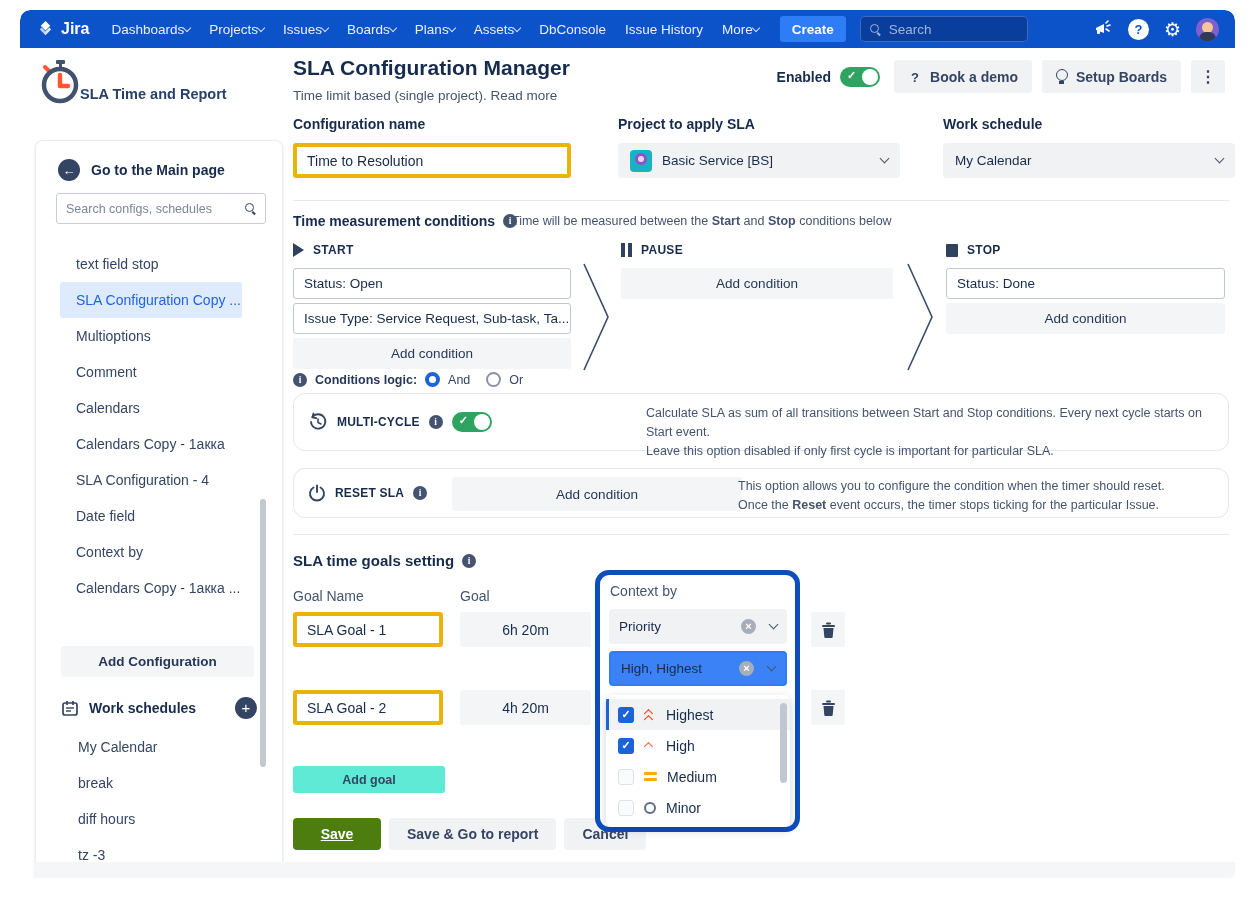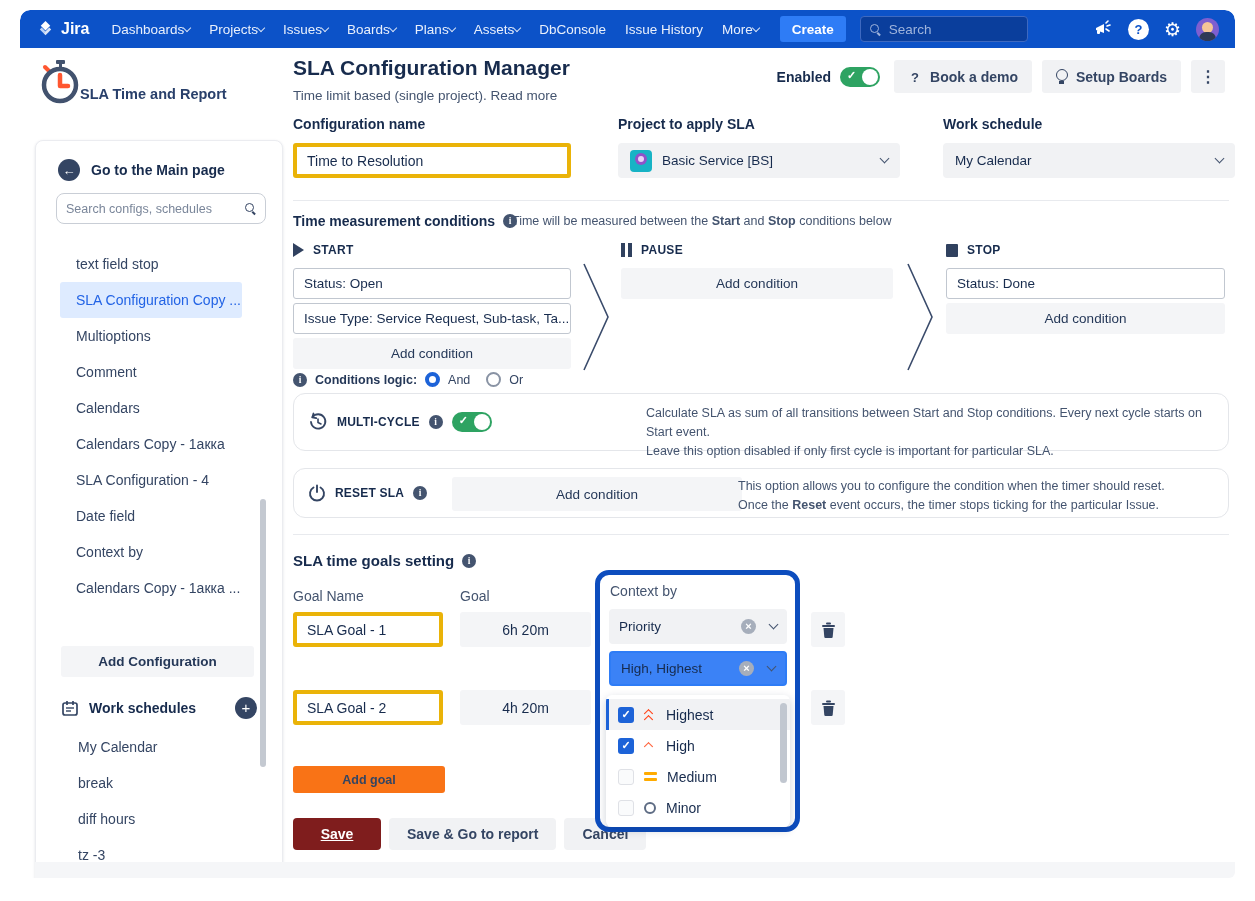--- a/index.html
+++ b/index.html
@@ -32,21 +32,21 @@
 
   
   .sidebar { position:absolute; left:0; top:38px; width:270px; bottom:0; background:#fff; }
   .app-logo { position:absolute; left:18px; top:10px; width:230px; height:50px; }
   .app-logo .logo-title { position:absolute; left:42px; top:28px; font-weight:bold; font-size:14.5px; color:#29406B; }
   .side-card { position:absolute; left:15px; top:92px; width:248px; height:748px; background:#fff; border:1px solid #EBECF0; border-radius:8px; box-shadow:0 1px 3px rgba(9,30,66,.12); }
   .back-row { position:absolute; left:22px; top:18px; display:flex; align-items:center; gap:11px; cursor:pointer; }
   .back-circle { width:22px; height:22px; border-radius:50%; background:#344563; color:#fff; display:flex; align-items:center; justify-content:center; font-size:13px; }
   .back-circle::after { content:"←"; }
   .back-label { font-weight:bold; font-size:14px; color:#172B4D; }
-  .side-search { position:absolute; left:20px; top:52px; width:210px; height:31px; border:1px solid #C9CED6; border-radius:8px; display:flex; align-items:center; padding:0 9px; }
+  .side-search { position:absolute; left:20px; top:52px; width:210px; height:31px; border:1px solid #C9CED6; border-radius:3px; display:flex; align-items:center; padding:0 9px; }
   .side-search input { border:none; outline:none; flex:1; font-size:12.5px; color:#344563; font-family:inherit; }
   .side-search input::placeholder { color:#7A869A; }
   .config-list, .sched-list { list-style:none; position:absolute; left:0; width:100%; }
   .config-list { top:105px; }
   .side-item { height:36px; display:flex; align-items:center; margin:0 40px 0 24px; padding-left:16px; font-size:14px; color:#344563; border-radius:3px; cursor:pointer; white-space:nowrap; overflow:hidden; }
   .side-item.selected { background:#DEEBFF; color:#2263E5; }
   .add-config-btn { position:absolute; left:25px; top:505px; width:193px; height:31px; background:#F4F5F7; border:none; border-radius:3px; font-weight:bold; font-size:13.5px; color:#253858; font-family:inherit; cursor:pointer; }
   .sched-head { position:absolute; left:25px; top:552px; right:25px; height:30px; display:flex; align-items:center; gap:10px; }
   .sched-title { font-weight:bold; font-size:14px; color:#172B4D; flex:1; }
   .plus-circle { width:22px; height:22px; border-radius:50%; background:#344563; color:#fff; font-size:15px; display:flex; align-items:center; justify-content:center; cursor:pointer; }
@@ -120,23 +120,23 @@
   .reset-add { position:absolute; left:158px; top:8px; width:290px; height:34px; }
 
   .goals { position:absolute; left:3px; top:500px; right:6px; height:314px; }
   .goals-title-row { position:absolute; left:0; top:4px; display:flex; align-items:center; gap:8px; }
   .goals-title { font-weight:bold; font-size:15px; }
   .gcol-label { position:absolute; top:40px; font-size:14px; color:#44546F; }
   .goal-name-input { position:absolute; left:0; width:150px; height:35px; }
   .goal-val { position:absolute; left:167px; width:131px; height:35px; background:#F4F5F7; border-radius:3px; display:flex; align-items:center; justify-content:center; font-size:14px; cursor:pointer; }
   .trash-btn { position:absolute; left:518px; width:34px; height:35px; background:#F4F5F7; border:none; border-radius:3px; display:flex; align-items:center; justify-content:center; cursor:pointer; }
   .row-y1 { top:64px; } .row-y2 { top:142px; }
-  .add-goal-btn { position:absolute; left:0; top:218px; width:152px; height:27px; background:#f97316; border:none; border-radius:3px; font-size:12.5px; font-weight:bold; color:#344563; font-family:inherit; cursor:pointer; }
+  .add-goal-btn { position:absolute; left:0; top:218px; width:152px; height:27px; background:#5eead4; border:none; border-radius:3px; font-size:12.5px; font-weight:bold; color:#344563; font-family:inherit; cursor:pointer; }
   .actions { position:absolute; left:0; top:270px; display:flex; gap:8px; }
-  .save-btn { width:88px; height:32px; background:#7f1d1d; color:#fff; border:none; border-radius:4px; font-weight:bold; font-size:14px; font-family:inherit; cursor:pointer;text-decoration:underline; }
+  .save-btn { width:88px; height:32px; background:#4d7c0f; color:#fff; border:none; border-radius:4px; font-weight:bold; font-size:14px; font-family:inherit; cursor:pointer;text-decoration:underline; }
   .gray-btn { height:32px; background:#F1F2F4; color:#344563; border:none; border-radius:4px; font-weight:bold; font-size:14px; font-family:inherit; padding:0 18px; cursor:pointer; }
 
   
   .ring-panel { position:absolute; left:302px; top:22px; width:205px; height:262px; background:#fff; border:5px solid #0D4DBE; border-radius:14px; z-index:5; }
   .ring-label { position:absolute; left:10px; top:8px; font-size:14px; color:#44546F; }
   .ctx-select { position:absolute; left:9px; width:178px; height:35px; display:flex; align-items:center; padding:0 10px; gap:8px; font-size:13.5px; border-radius:4px; cursor:pointer; }
   .ctx-field { top:34px; background:#F1F2F4; }
   .ctx-values { top:76px; background:#3b82f6; border:2px solid #2E7CF6; }
   .clear-x { width:15px; height:15px; border-radius:50%; background:#A6AEBB; color:#fff; font-size:9px; font-weight:bold; display:flex; align-items:center; justify-content:center; margin-left:auto; cursor:pointer; flex:none; }
   .clear-x::after { content:"×"; font-size:11px; margin-top:-1px; }

